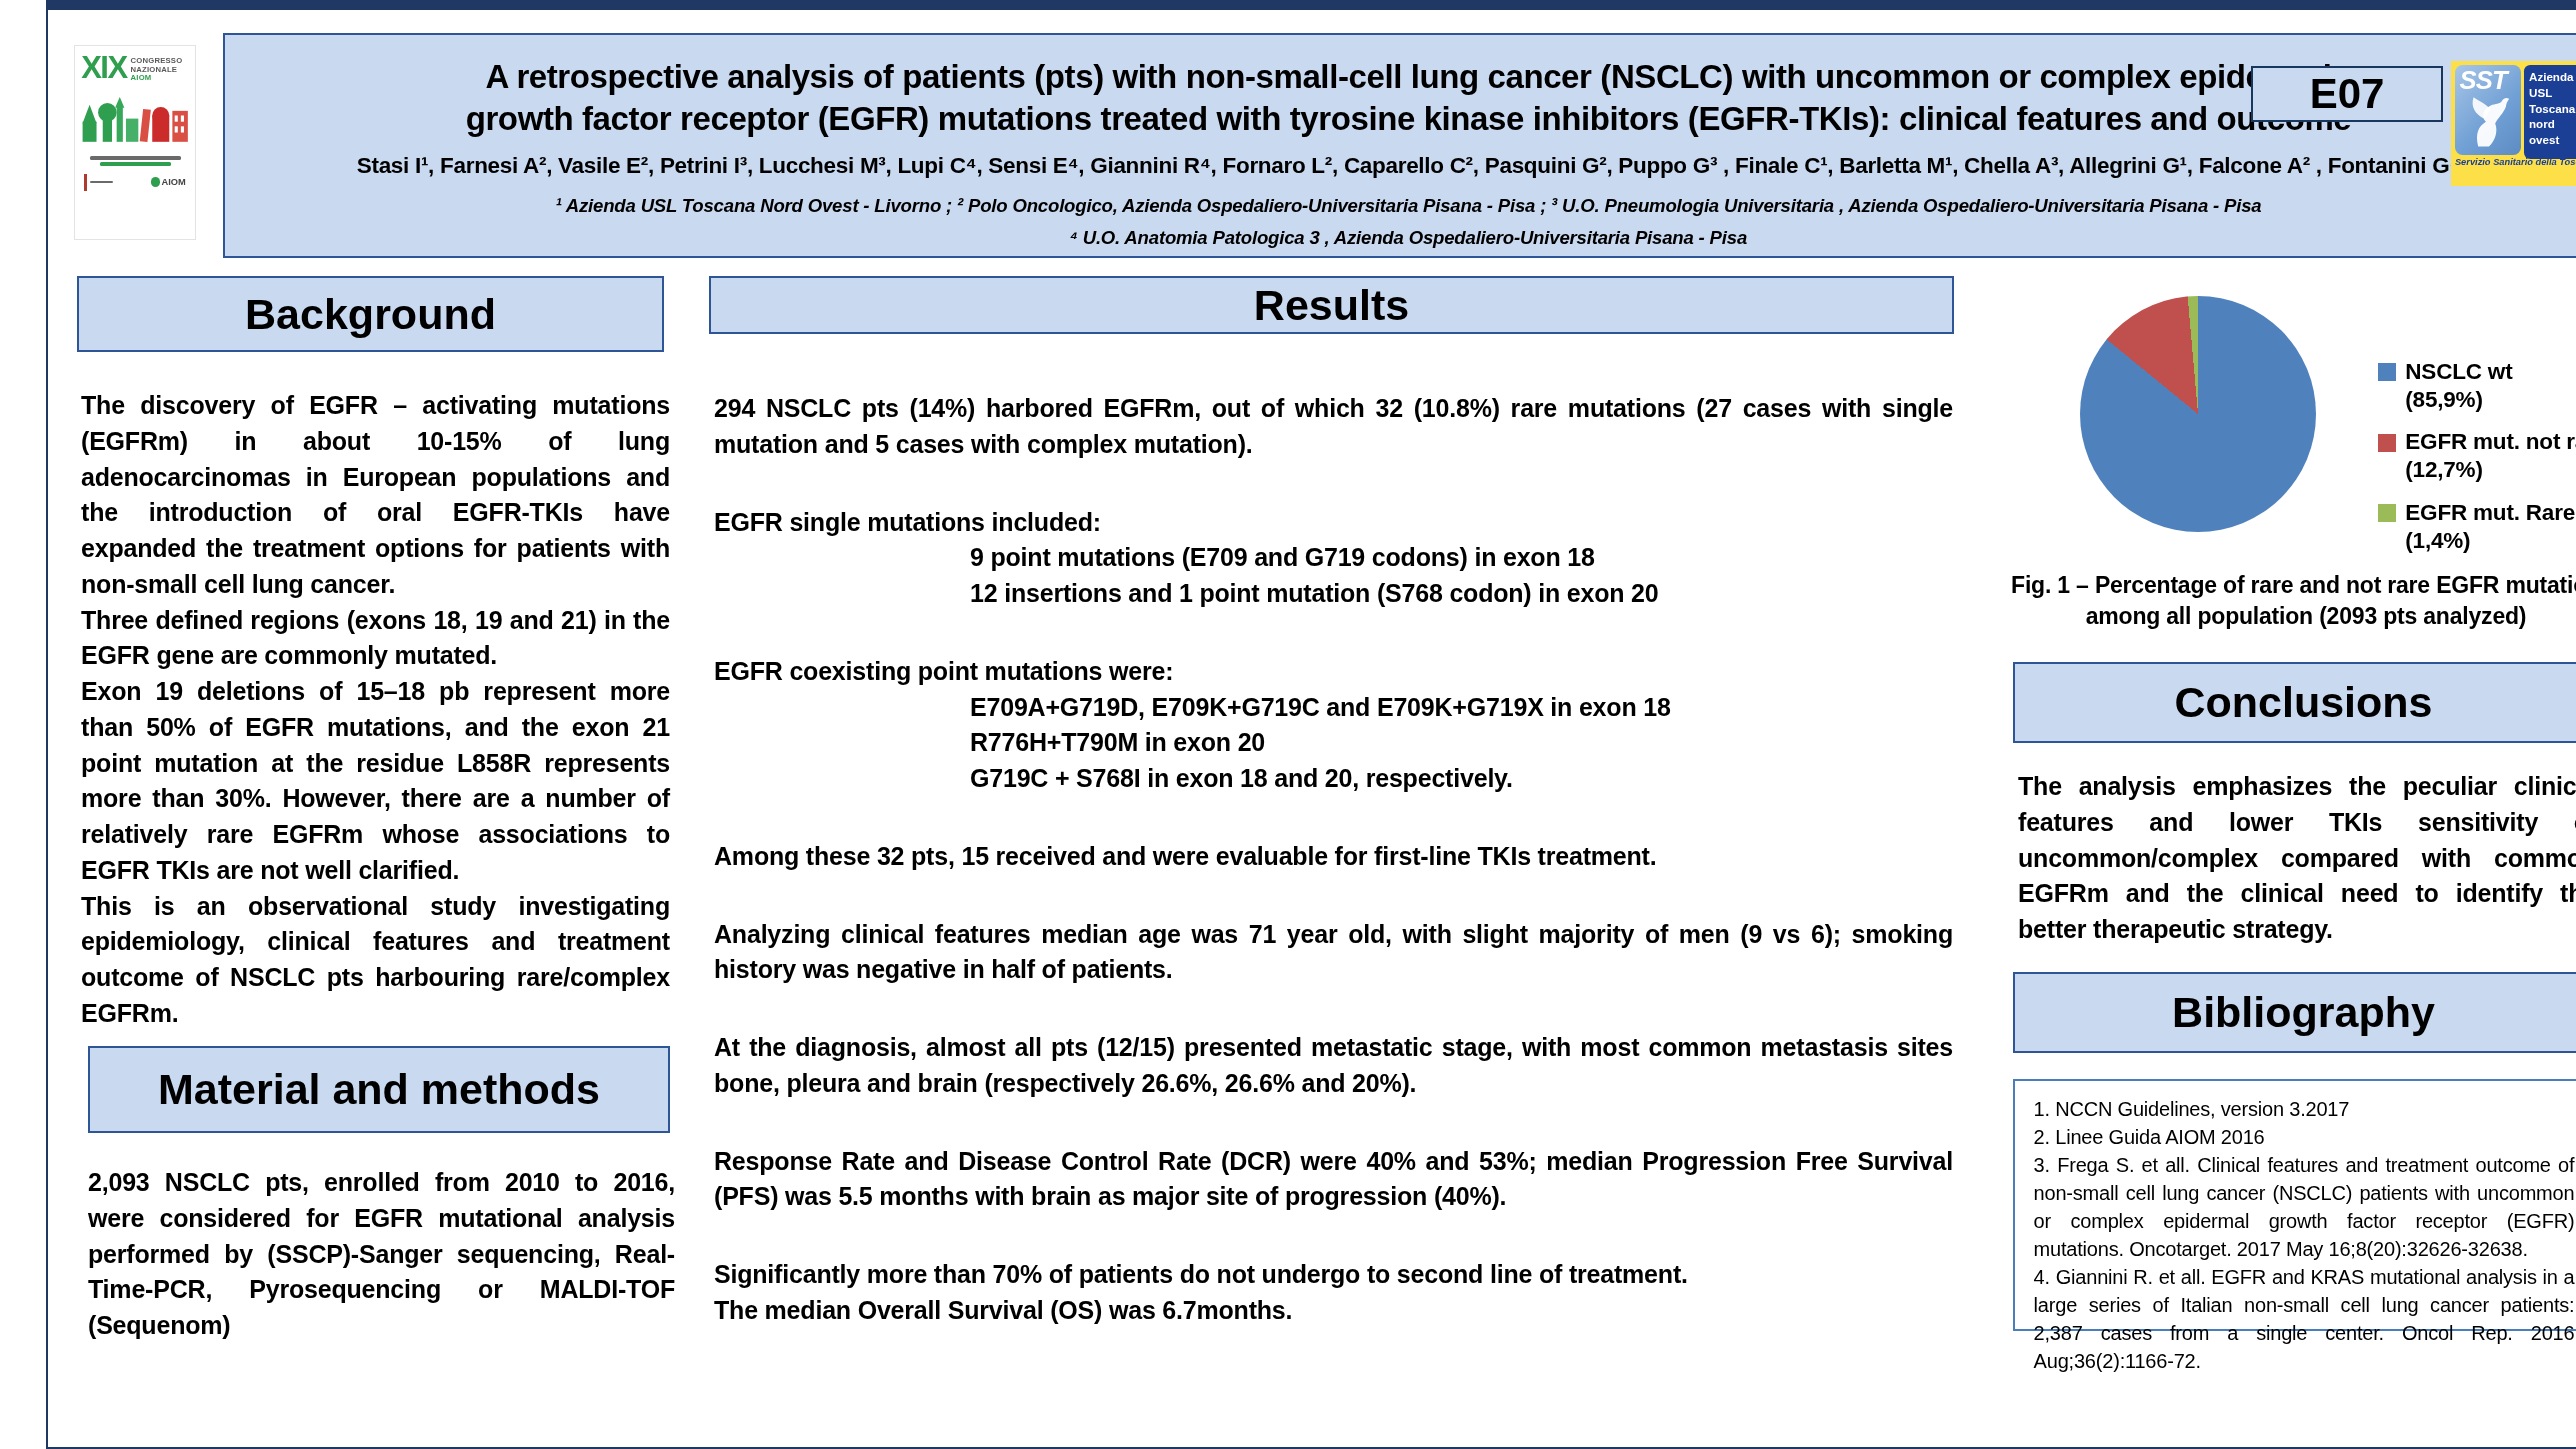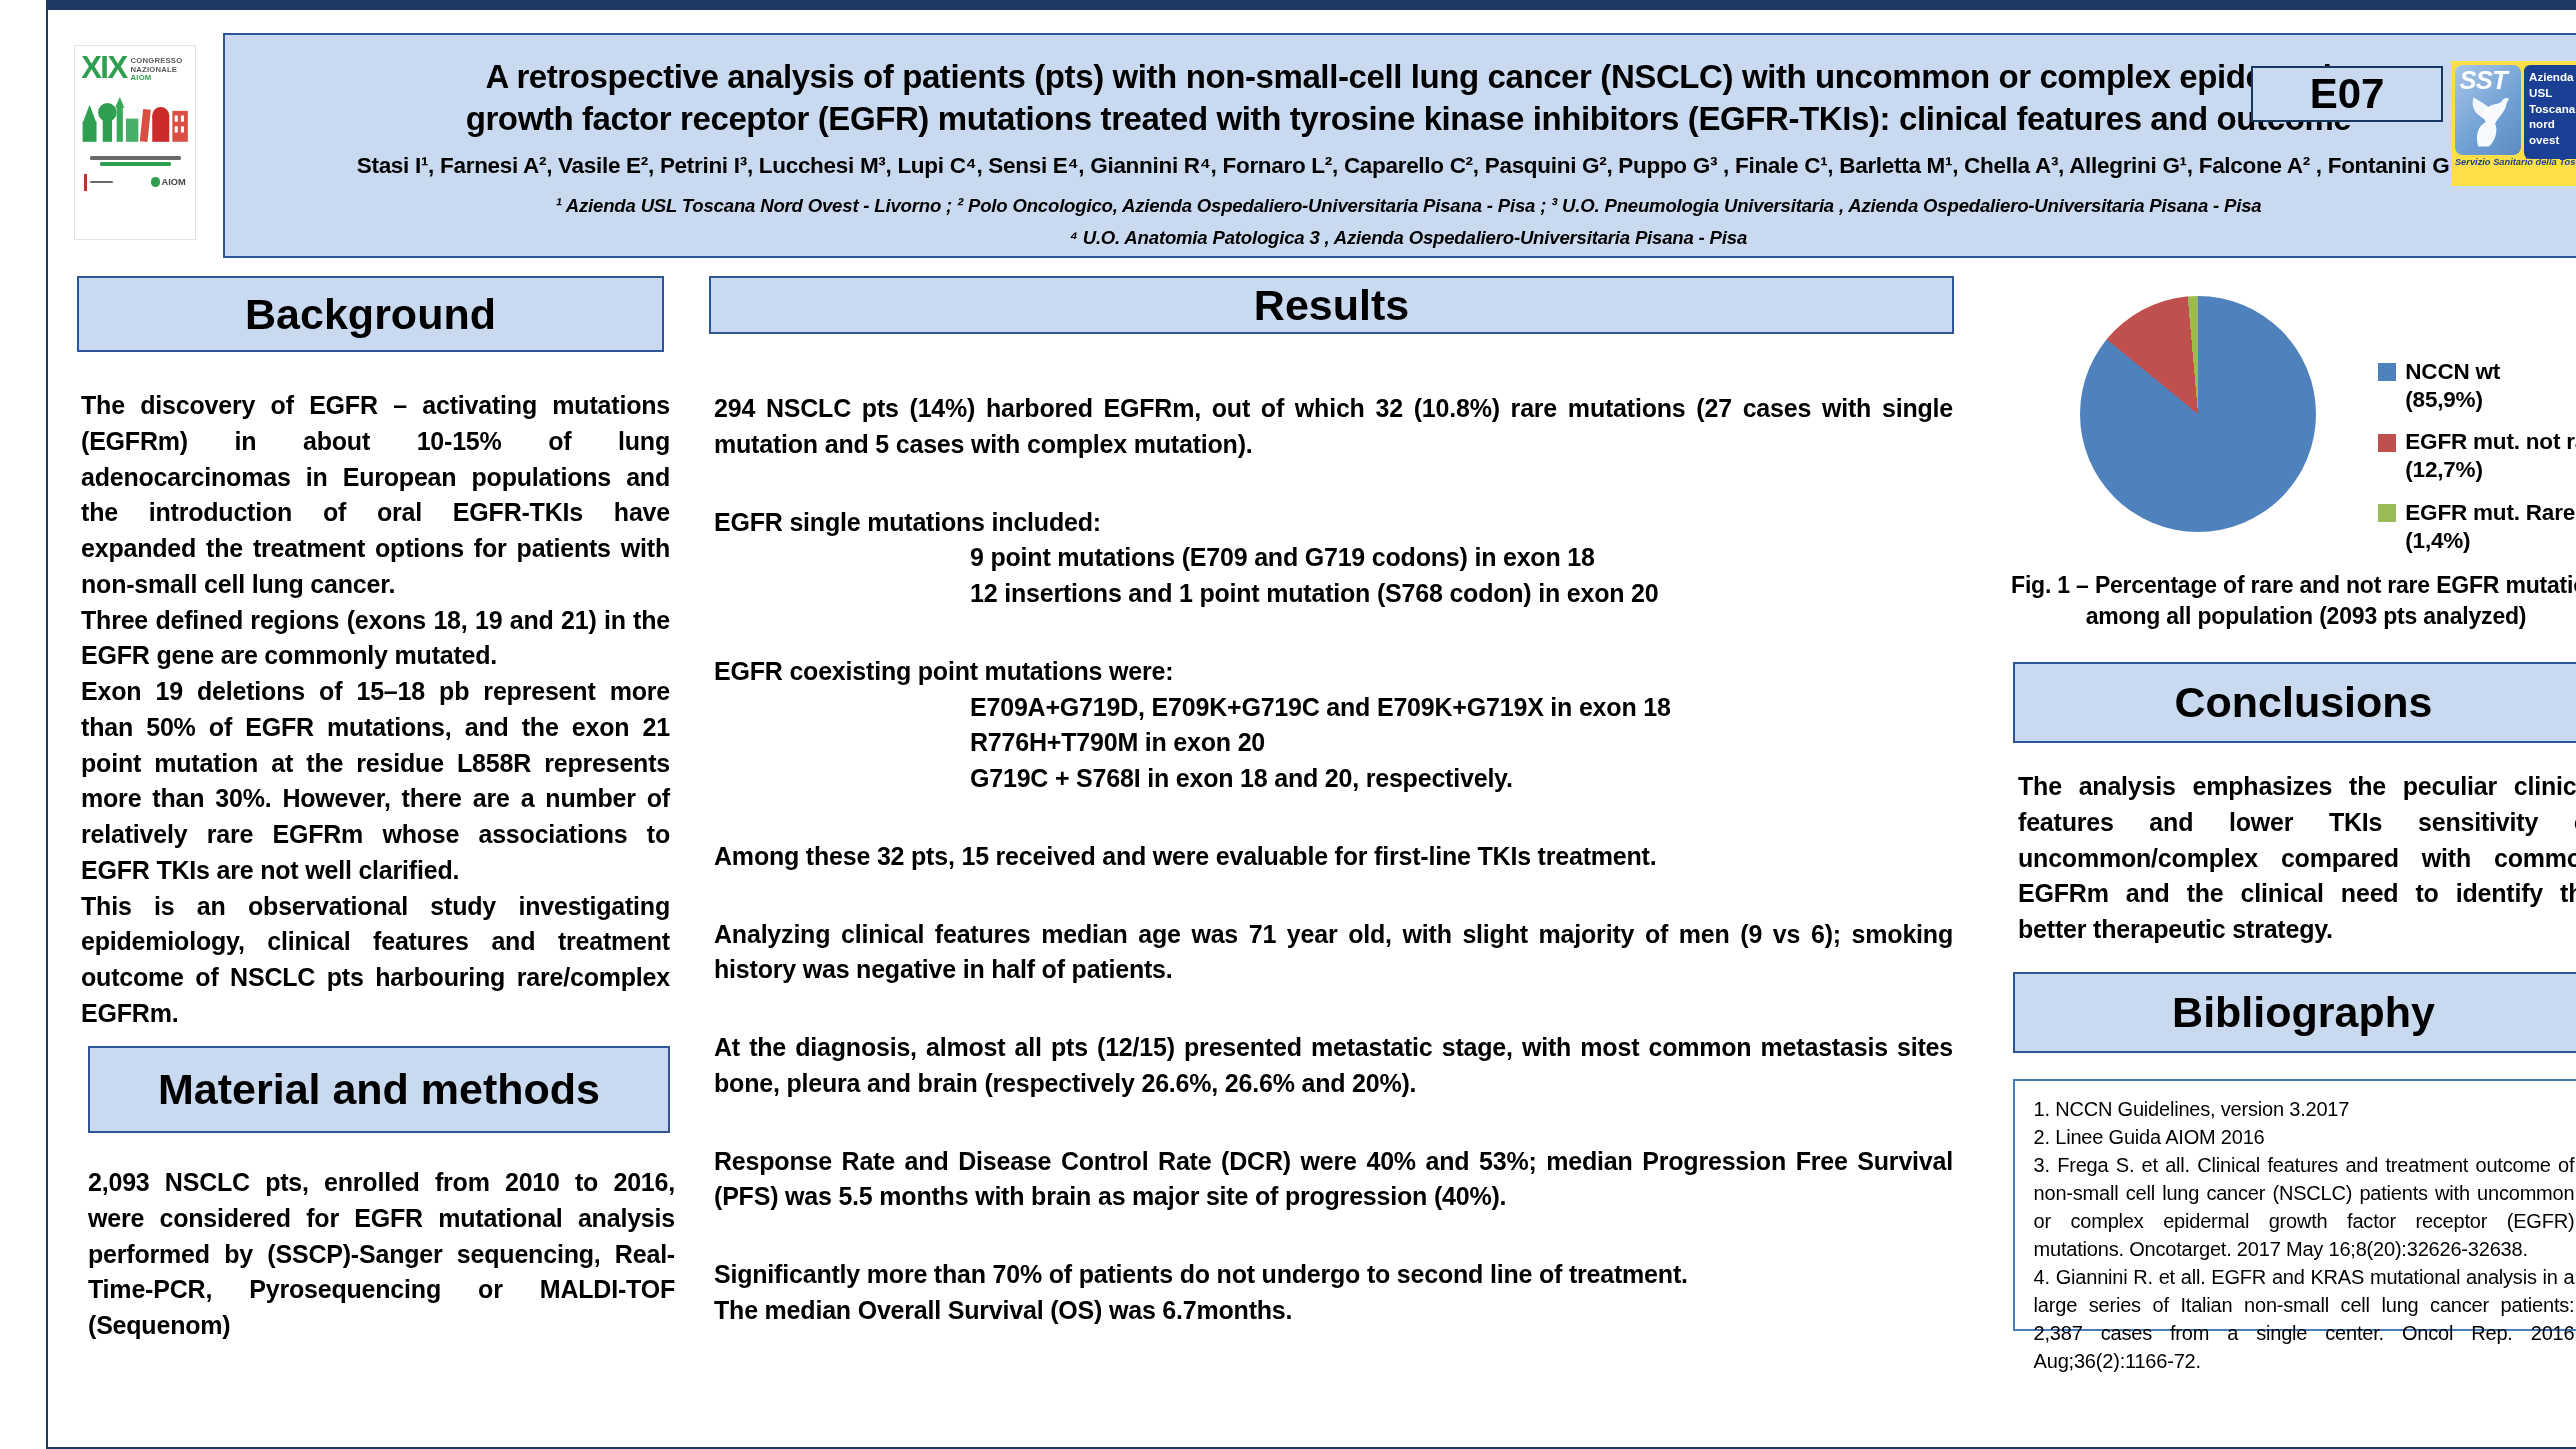--- a/index.html
+++ b/index.html
@@ -189,21 +189,21 @@
     <p class="just">Response Rate and Disease Control Rate (DCR) were 40% and 53%; median Progression Free Survival (PFS) was 5.5 months with brain as major site of progression (40%).</p>
     <p class="tight">Significantly more than 70% of patients do not undergo to second line of treatment.</p>
     <p class="tight">The median Overall Survival (OS) was 6.7months.</p>
   </div>
 
   <div class="abs pie" style="background: conic-gradient(rgb(79, 129, 189) 0deg, rgb(79, 129, 189) 309.24deg, rgb(192, 80, 77) 309.24deg, rgb(192, 80, 77) 354.96deg, rgb(155, 187, 89) 354.96deg, rgb(155, 187, 89) 360deg);"></div>
   <div class="abs legend">
     <div class="legend-item">
       <div class="swatch" style="background: rgb(79, 129, 189);"></div>
       <div class="legend-label">
-        <div>NCCN wt</div>
+        <div>NSCLC wt</div>
         <div>(85,9%)</div>
       </div>
     </div>
     <div class="legend-item">
       <div class="swatch" style="background: rgb(192, 80, 77);"></div>
       <div class="legend-label">
         <div>EGFR mut. not rare</div>
         <div>(12,7%)</div>
       </div>
     </div>

